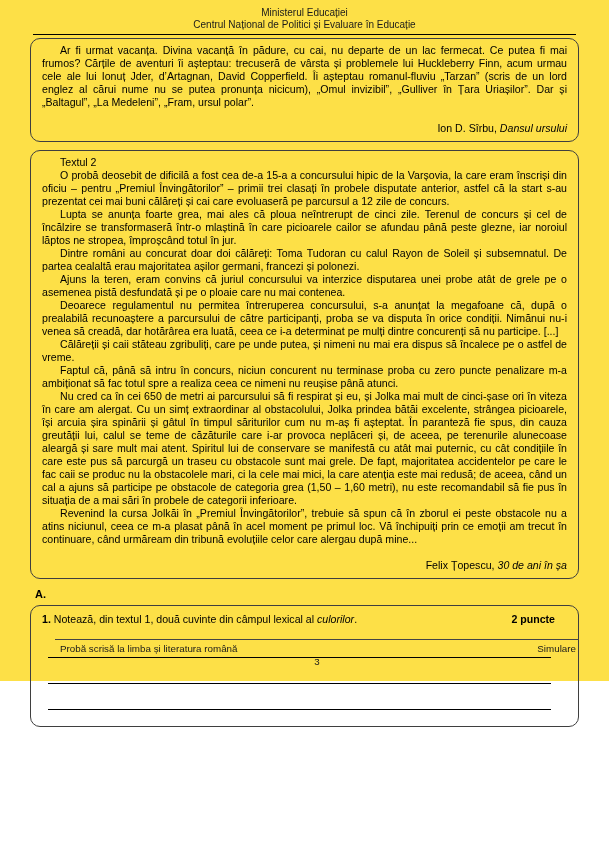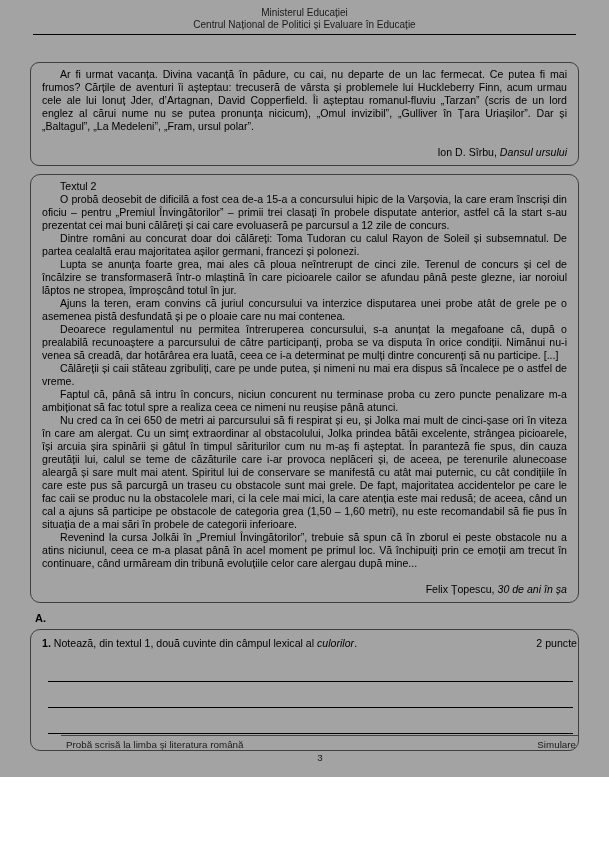--- a/index.html
+++ b/index.html
@@ -3,63 +3,63 @@
 <meta charset="utf-8">
 <style>
   * { box-sizing: border-box; }
   html, body { margin: 0; padding: 0; background: #fff; }
   body {
     width: 609px; height: 845px;
     font-family: "Liberation Sans", sans-serif;
     color: #000;
     overflow: hidden;
   }
-  .page { position: relative; width: 609px; height: 777px; background: #a3a3a3; }
+  .page { position: relative; width: 609px; height: 681px; background: #fde047; }
 
   
   .header { text-align: center; padding-top: 7px; font-size: 10px; line-height: 12px; color: #1a1a1a; }
   .header-rule { border: 0; border-top: 1.5px solid #000; margin: 3px 33px 0 33px; }
 
   
   .box {
     border: 1.2px solid #3f3f3f;
     border-radius: 10px;
     margin: 0 30px;
     padding: 5px 11px 6px 11px;
     font-size: 10.6px;
     line-height: 13px;
     text-align: justify;
   }
   .box p { margin: 0; text-indent: 18px; }
   .box .attribution { text-align: right; text-indent: 0; margin-top: 13px; }
-  .box1 { margin-top: 27px; border-radius: 9px; }
+  .box1 { margin-top: 3px; }
   .box2 { margin-top: 8px; }
   .text-title { font-weight: normal; text-indent: 18px; }
 
   
   .section-label { margin: 9px 0 5px 35px; font-weight: bold; font-size: 11px; }
 
   
   .qbox {
     border: 1.2px solid #3f3f3f;
     border-radius: 10px;
     margin: 0 30px;
-    padding: 7px 1px 8px 11px;
+    padding: 7px 23px 8px 11px;
     font-size: 10.6px;
     line-height: 13px;
     min-height: 122px;
   }
   .q-row { display: flex; justify-content: space-between; align-items: baseline; }
   .q-number { font-weight: bold; }
-  .q-points { font-weight: normal; white-space: nowrap; }
+  .q-points { font-weight: bold; white-space: nowrap; }
   .answer-lines { margin: 6px 4px 0 6px; }
   .answer-line { height: 26px; border-bottom: 1.4px solid #000; }
 
   
-  .footer { position: absolute; left: 6px; right: 0; bottom: 14px; padding-left: 25px; }
+  .footer { position: absolute; left: 0; right: 0; bottom: 14px; padding-left: 25px; }
   .footer-rule { border: 0; border-top: 1px solid #444; margin: 0 30px 2px 30px; }
   .footer-row { display: flex; justify-content: space-between; padding: 1px 33px 0 35px; font-size: 9.8px; color: #1a1a1a; }
   .footer-page { text-align: center; font-size: 9.8px; margin-top: 2px; color: #1a1a1a; }
 
   i { }
 </style>
 </head>
 <body>
 
 <div class="page">
@@ -74,22 +74,22 @@
     <p>Ar fi urmat vacanța. Divina vacanță în pădure, cu cai, nu departe de un lac fermecat. Ce putea fi mai frumos? Cărțile de aventuri îi așteptau: trecuseră de vârsta și problemele lui Huckleberry Finn, acum urmau cele ale lui Ionuț Jder, d’Artagnan, David Copperfield. Îi așteptau romanul-fluviu „Tarzan” (scris de un lord englez al cărui nume nu se putea pronunța nicicum), „Omul invizibil”, „Gulliver în Țara Uriașilor”. Dar și „Baltagul”, „La Medeleni”, „Fram, ursul polar”.</p>
     <div class="attribution">
       <span>Ion D. Sîrbu,</span>
       <i>Dansul ursului</i>
     </div>
   </div>
 
   <div class="box box2">
     <div class="text-title">Textul 2</div>
     <p>O probă deosebit de dificilă a fost cea de-a 15-a a concursului hipic de la Varșovia, la care eram înscriși din oficiu – pentru „Premiul Învingătorilor” – primii trei clasați în probele disputate anterior, astfel că la start s-au prezentat cei mai buni călăreți și cai care evoluaseră pe parcursul a 12 zile de concurs.</p>
+    <p>Lupta se anunța foarte grea, mai ales că ploua neîntrerupt de cinci zile. Terenul de concurs și cel de încălzire se transformaseră într-o mlaștină în care picioarele cailor se afundau până peste glezne, iar noroiul lăptos ne stropea, împroșcând totul în jur.</p>
     <p>Dintre români au concurat doar doi călăreți: Toma Tudoran cu calul Rayon de Soleil și subsemnatul. De partea cealaltă erau majoritatea așilor germani, francezi și polonezi.</p>
-    <p>Lupta se anunța foarte grea, mai ales că ploua neîntrerupt de cinci zile. Terenul de concurs și cel de încălzire se transformaseră într-o mlaștină în care picioarele cailor se afundau până peste glezne, iar noroiul lăptos ne stropea, împroșcând totul în jur.</p>
     <p>Ajuns la teren, eram convins că juriul concursului va interzice disputarea unei probe atât de grele pe o asemenea pistă desfundată și pe o ploaie care nu mai contenea.</p>
     <p>Deoarece regulamentul nu permitea întreruperea concursului, s-a anunțat la megafoane că, după o prealabilă recunoaștere a parcursului de către participanți, proba se va disputa în orice condiții. Nimănui nu-i venea să creadă, dar hotărârea era luată, ceea ce i-a determinat pe mulți dintre concurenți să nu participe. [...]</p>
     <p>Călăreții și caii stăteau zgribuliți, care pe unde putea, și nimeni nu mai era dispus să încalece pe o astfel de vreme.</p>
     <p>Faptul că, până să intru în concurs, niciun concurent nu terminase proba cu zero puncte penalizare m-a ambiționat să fac totul spre a realiza ceea ce nimeni nu reușise până atunci.</p>
     <p>Nu cred ca în cei 650 de metri ai parcursului să fi respirat și eu, și Jolka mai mult de cinci-șase ori în viteza în care am alergat. Cu un simț extraordinar al obstacolului, Jolka prindea bătăi excelente, strângea picioarele, își arcuia șira spinării și gâtul în timpul săriturilor cum nu m-aș fi așteptat. În paranteză fie spus, din cauza greutății lui, calul se teme de căzăturile care i-ar provoca neplăceri și, de aceea, pe terenurile alunecoase aleargă și sare mult mai atent. Spiritul lui de conservare se manifestă cu atât mai puternic, cu cât condițiile în care este pus să parcurgă un traseu cu obstacole sunt mai grele. De fapt, majoritatea accidentelor pe care le fac caii se produc nu la obstacolele mari, ci la cele mai mici, la care atenția este mai redusă; de aceea, când un cal a ajuns să participe pe obstacole de categoria grea (1,50 – 1,60 metri), nu este recomandabil să fie pus în situația de a mai sări în probele de categorii inferioare.</p>
     <p>Revenind la cursa Jolkăi în „Premiul Învingătorilor”, trebuie să spun că în zborul ei peste obstacole nu a atins niciunul, ceea ce m-a plasat până în acel moment pe primul loc. Vă închipuiți prin ce emoții am trecut în continuare, când urmăream din tribună evoluțiile celor care alergau după mine...</p>
     <div class="attribution">
       <span>Felix Țopescu,</span>
       <i>30 de ani în șa</i>
     </div>

